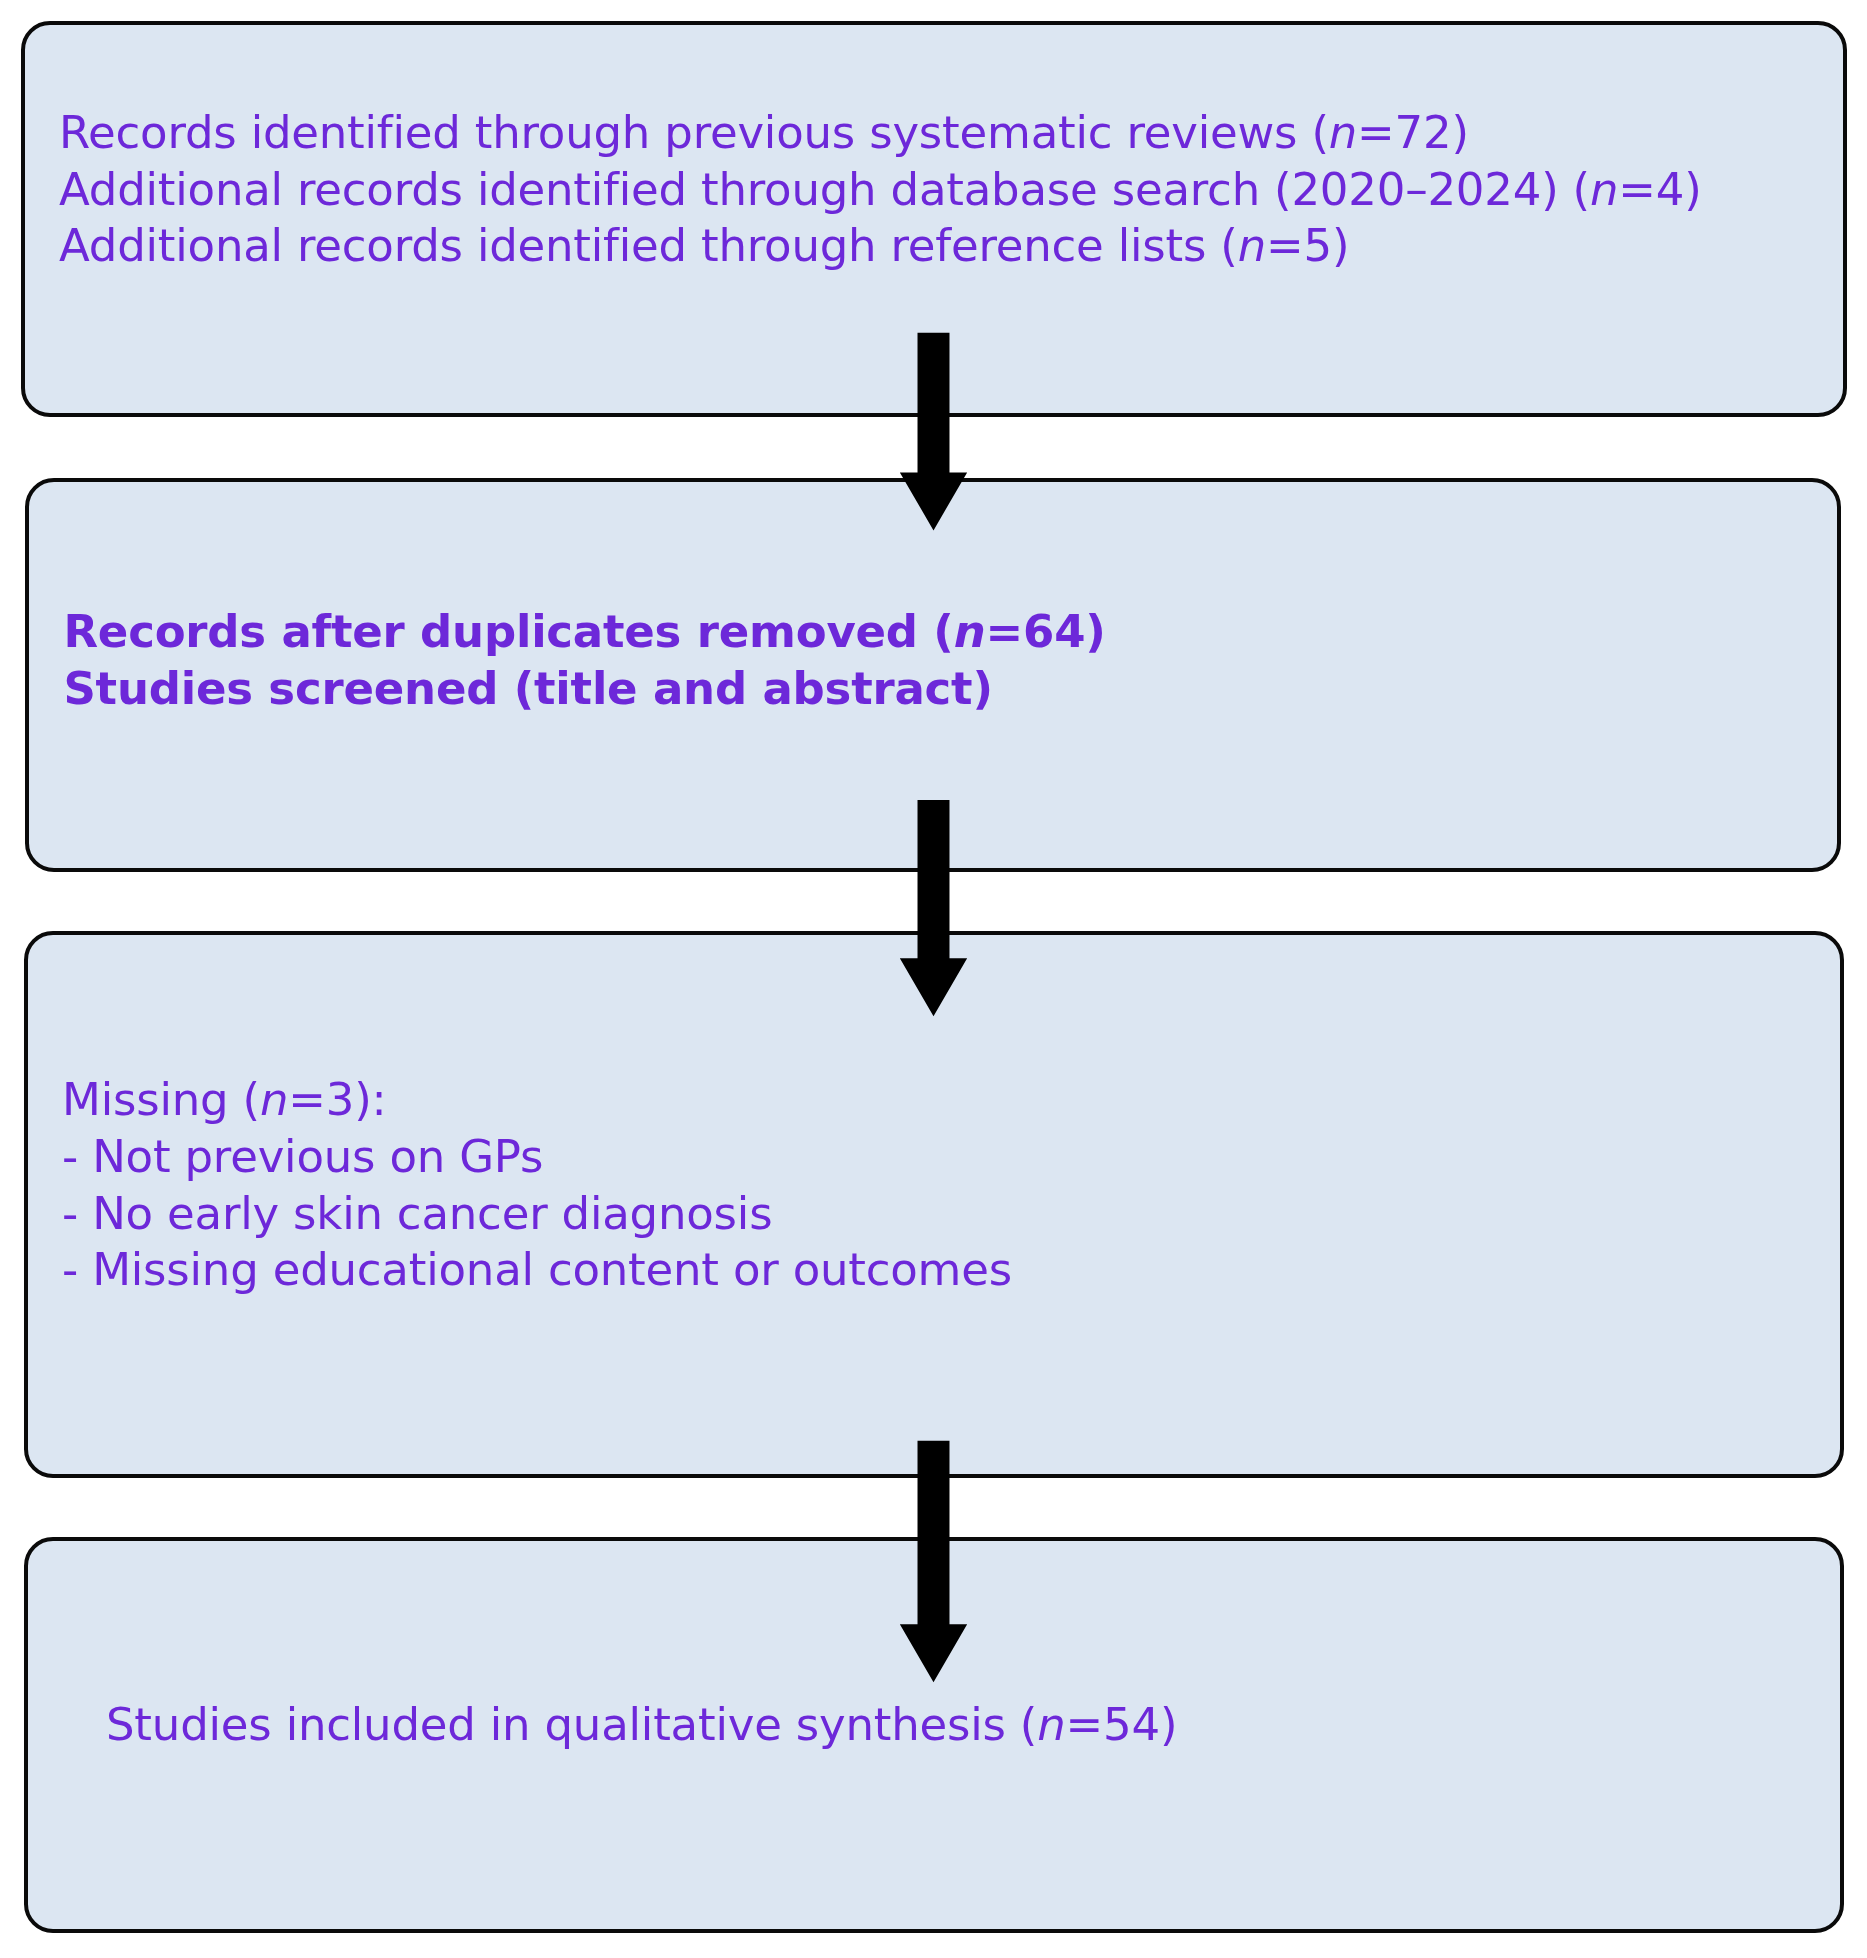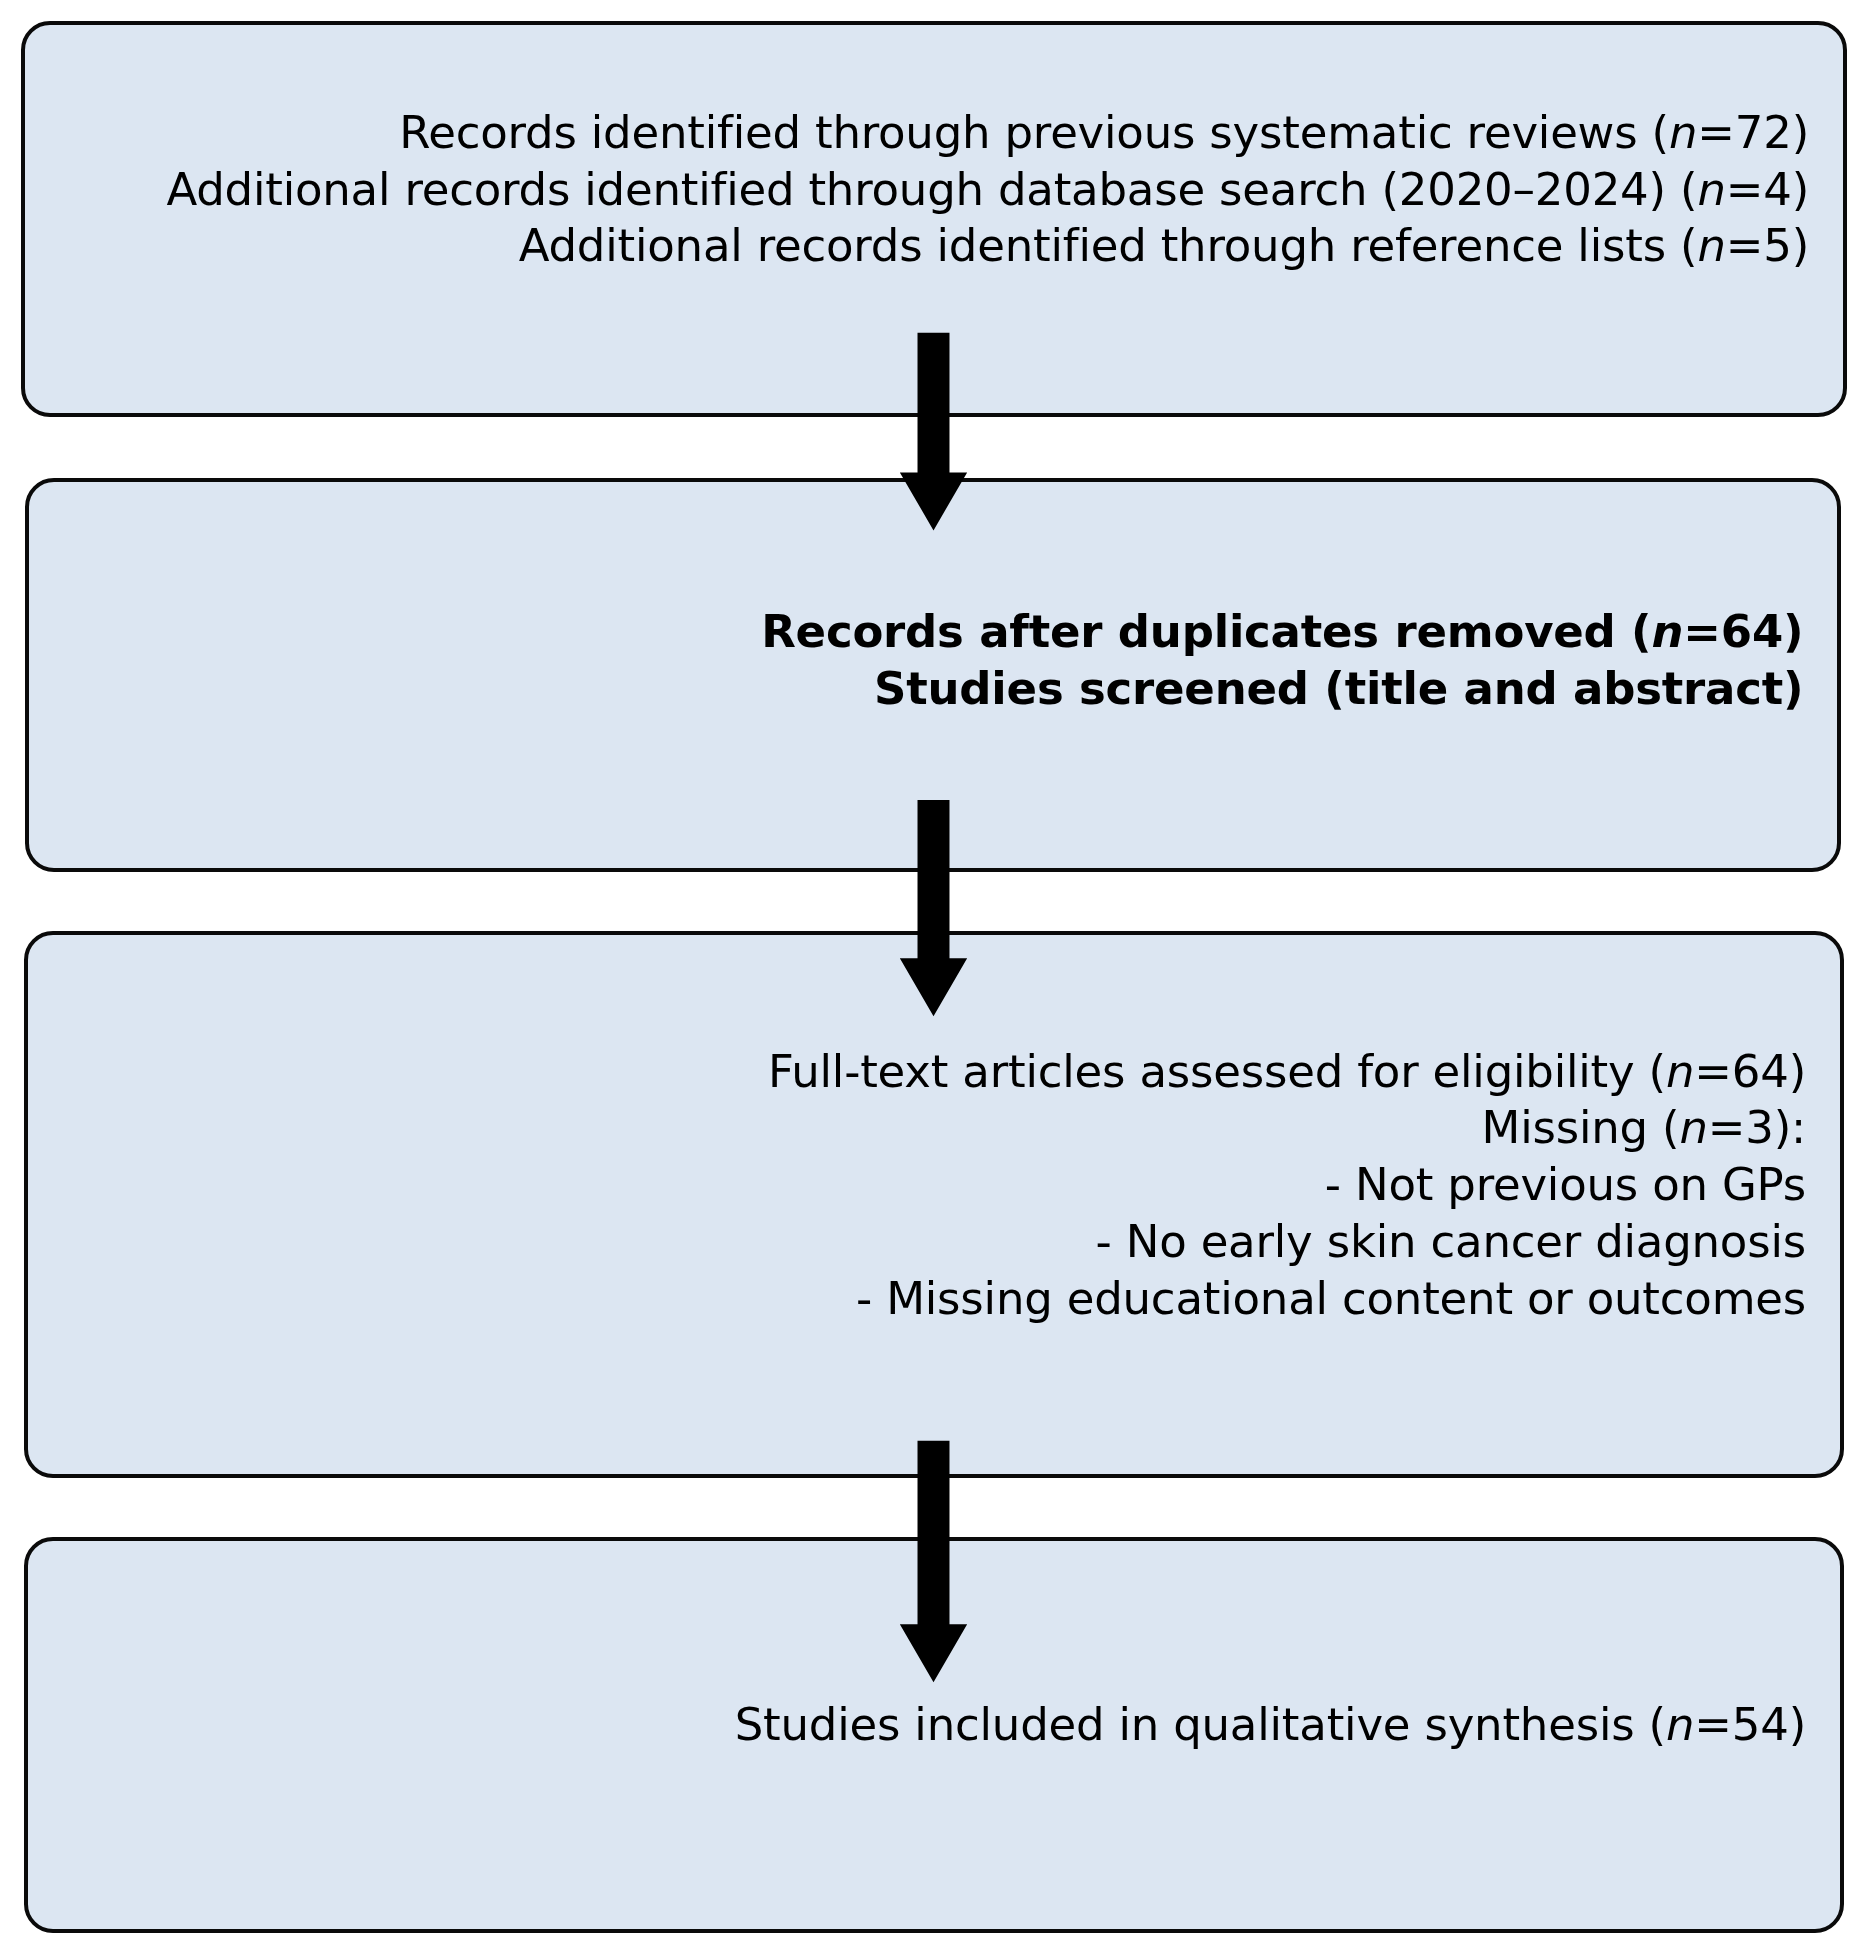--- a/index.html
+++ b/index.html
@@ -28,22 +28,22 @@
     border: 4.2px solid #0a0a0a;
     border-radius: 29px;
     display: flex;
     align-items: center;
     justify-content: center;
     z-index: 1;
   }
 
   .box-text {
     width: 100%;
-    text-align: right;
-    color: #000000;
+    text-align: left;
+    color: #6d28d9;
     font-size: 45px;
     line-height: 1.26;
     letter-spacing: -0.2px;
     padding: 0 34px;
     box-sizing: border-box;
   }
 
   .box-text .line {
     display: block;
     white-space: nowrap;
@@ -103,21 +103,20 @@
   </div>
 
   <div class="flow-arrow" id="arrow-2">
     <svg width="69" height="219" viewBox="0 0 82 258" xmlns="http://www.w3.org/2000/svg">
       <polygon points="22,0 60,0 60,188 81,188 41,257 1,188 22,188" fill="#000000"></polygon>
     </svg>
   </div>
 
   <div class="flow-box" id="box-eligibility">
     <div class="box-text">
-      <span class="line"><span>Full-text articles assessed for eligibility (</span><span class="n-italic">n</span><span>=64)</span></span>
       <span class="line"><span>Missing (</span><span class="n-italic">n</span><span>=3):</span></span>
       <span class="line">- Not previous on GPs</span>
       <span class="line">- No early skin cancer diagnosis</span>
       <span class="line">- Missing educational content or outcomes</span>
     </div>
   </div>
 
   <div class="flow-arrow" id="arrow-3">
     <svg width="69" height="244" viewBox="0 0 82 288" xmlns="http://www.w3.org/2000/svg">
       <polygon points="22,0 60,0 60,218 81,218 41,287 1,218 22,218" fill="#000000"></polygon>

